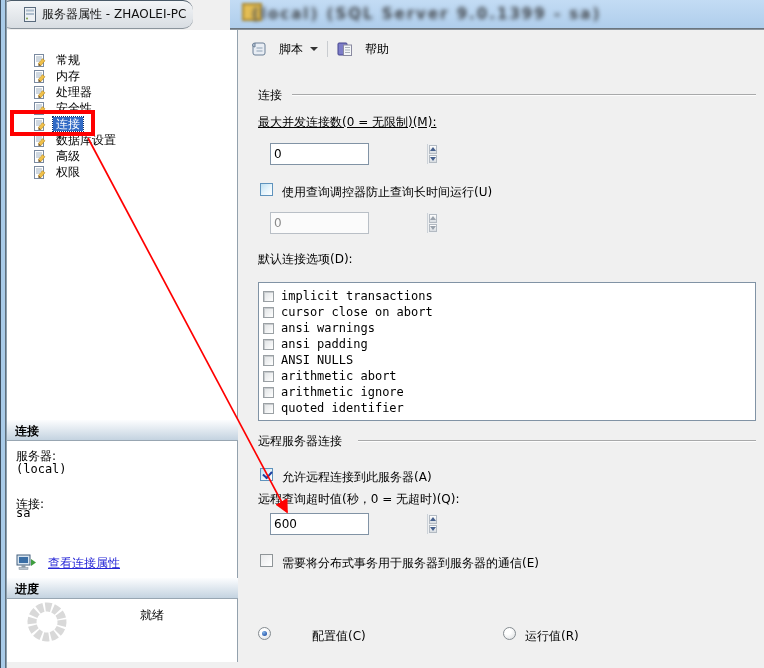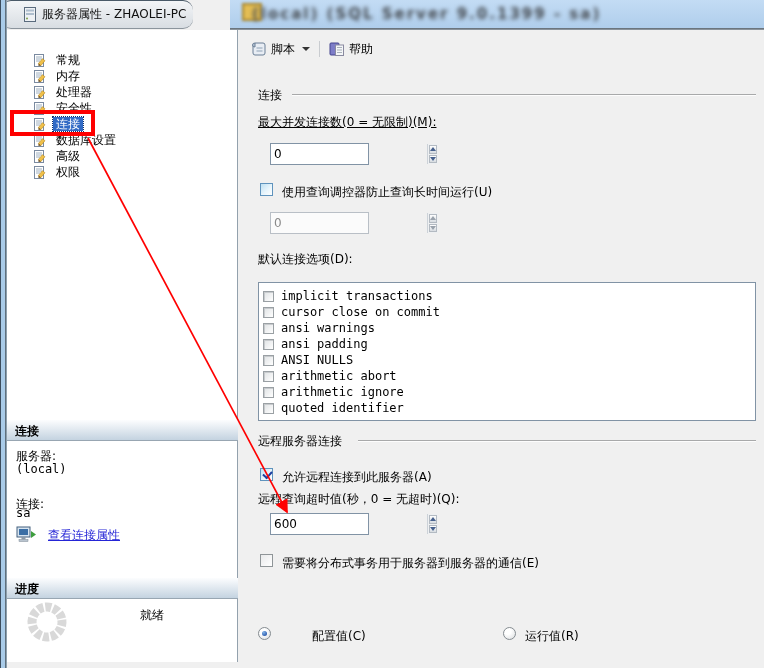--- a/index.html
+++ b/index.html
@@ -31,31 +31,31 @@
     font-weight:bold; padding:3px 0 0 8px; }
   .ph-abs { position:absolute; left:0; width:231px; }
   .nav { position:absolute; left:0; top:22px; width:231px; }
   .nav-item { height:16px; display:flex; align-items:center; padding-left:26px; cursor:default; }
   .nav-item .icon { width:13px; height:13px; margin-right:7px; flex:0 0 auto; }
   .nav-label { padding:0 3px; line-height:14px; white-space:nowrap; }
   .nav-item.is-selected .nav-label { background:#316ac5; color:#fff; outline:1px dotted #10306a; }
 
   .side-text { position:absolute; left:9px; white-space:nowrap; }
   .mono { font-family:"DejaVu Sans Mono","Liberation Mono",monospace; }
-  .view-link-row { position:absolute; left:9px; top:496px; display:flex; align-items:center; }
+  .view-link-row { position:absolute; left:9px; top:524px; display:flex; align-items:center; }
   .view-link { margin-left:10px; color:#2525d6; text-decoration:underline; cursor:pointer; }
 
   .spinner-wrap { position:absolute; left:18px; top:570px; width:44px; height:44px; }
   .ready-text { position:absolute; left:133px; top:577px; }
 
   
   .main { position:absolute; left:240px; top:30px; width:524px; height:638px; background:#f0f0f0; z-index:3; }
   .toolbar { position:absolute; left:6px; top:7px; height:24px; display:flex; align-items:center; }
   .tb-btn { display:flex; align-items:center; padding:2px 4px; cursor:default; }
-  .tb-btn .lbl { margin-left:4px; }
+  .tb-btn .lbl { margin-left:12px; }
   .dd-arrow { width:0; height:0; border-left:4px solid transparent; border-right:4px solid transparent;
     border-top:4px solid #333; margin-left:7px; }
   .tb-sep { width:1px; height:16px; background:#c9ccd0; margin:0 5px; }
 
   .sec-title { position:absolute; white-space:nowrap; }
   .etch { position:absolute; height:2px; border-top:1px solid #a8a9aa; border-bottom:1px solid #fdfdfd; }
   .lbl-abs { position:absolute; white-space:nowrap; }
 
   .spin-box { position:absolute; width:99px; height:22px; border:1px solid #8193a5; background:#fff; display:flex; }
   .spin-box.disabled { border-color:#b9bfc6; background:#fbfbfb; }
@@ -302,21 +302,21 @@
   </div>
 
   <div class="lbl-abs" style="left:18px; top:221px;">默认连接选项(D):</div>
   <div class="listbox" id="options-list">
       <div class="opt-row">
         <span class="opt-cb"></span>
         <span class="opt-label">implicit transactions</span>
       </div>
       <div class="opt-row">
         <span class="opt-cb"></span>
-        <span class="opt-label">cursor close on commit</span>
+        <span class="opt-label">cursor close on abort</span>
       </div>
       <div class="opt-row">
         <span class="opt-cb"></span>
         <span class="opt-label">ansi warnings</span>
       </div>
       <div class="opt-row">
         <span class="opt-cb"></span>
         <span class="opt-label">ansi padding</span>
       </div>
       <div class="opt-row">

